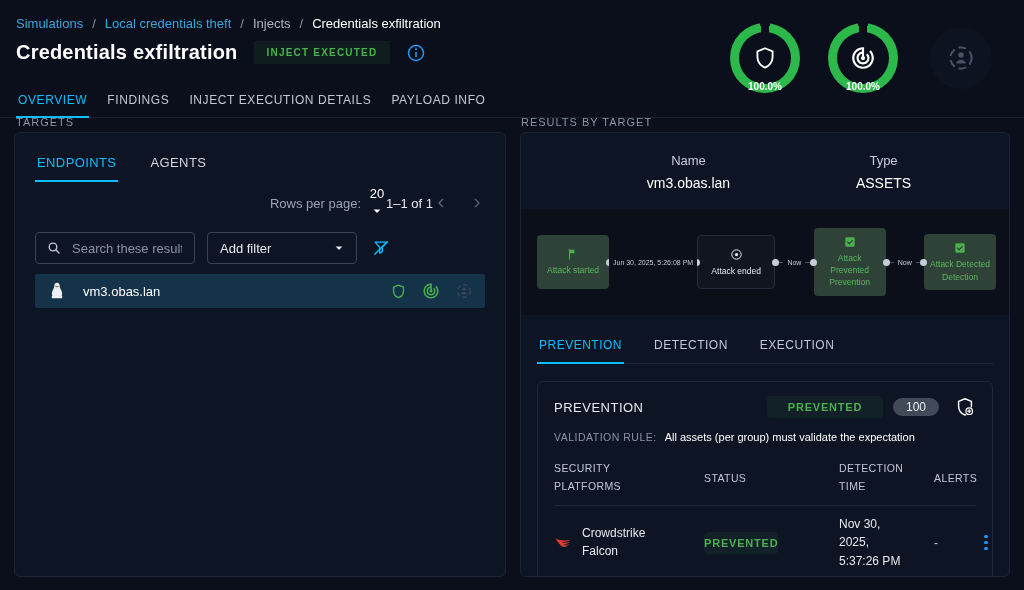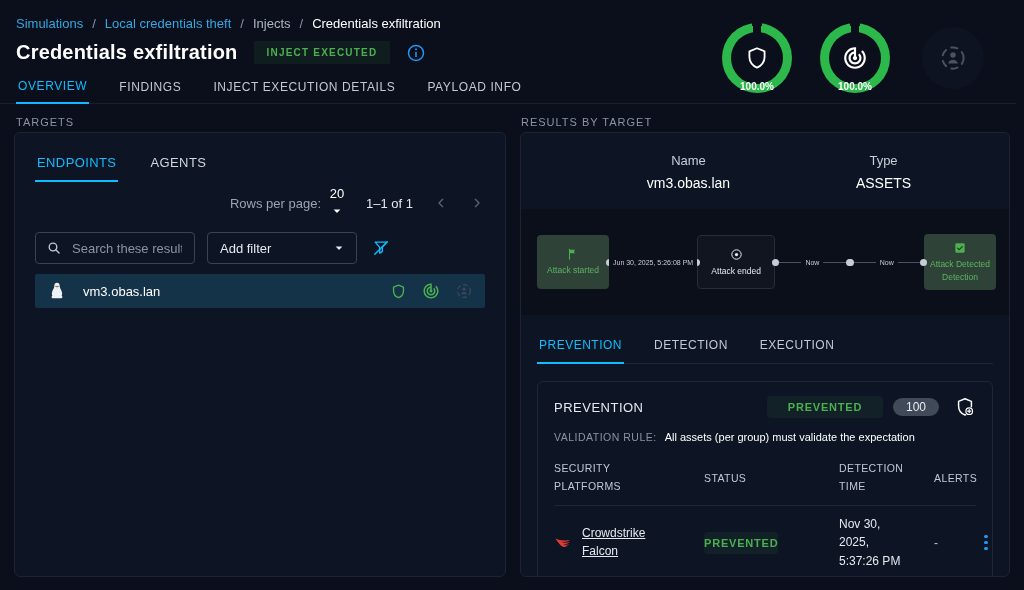--- a/index.html
+++ b/index.html
@@ -5,30 +5,30 @@
   * { box-sizing: border-box; }
   html,body { margin:0; padding:0; }
   body {
     width:1024px; height:590px; position:relative; overflow:hidden;
     background:#0a0f1b; color:#e5e9f0;
     font-family:"Liberation Sans", sans-serif;
   }
   svg { display:block; }
 
   
-  .hdr { position:absolute; left:0; top:0; right:8px; height:104px; border-bottom:1px solid #18202e; }
+  .hdr { position:absolute; left:0; top:0; right:0; height:118px; border-bottom:1px solid #18202e; }
   .crumb { position:absolute; left:16px; top:16px; font-size:13px; display:flex; gap:9px; align-items:center; white-space:nowrap; }
   .crumb .lnk { color:#35a7e0; cursor:pointer; }
   .crumb .sep { color:#8a93a5; }
   .crumb .plain { color:#aeb6c2; }
   .crumb .current { color:#ffffff; }
   .title-row { position:absolute; left:16px; top:41px; display:flex; align-items:center; gap:16px; }
   .title { font-size:20px; font-weight:bold; color:#fff; letter-spacing:.2px; }
   .exec-badge { font-size:10px; letter-spacing:1.2px; font-weight:bold; color:#4caf50; background:rgba(76,175,80,.09); padding:6px 13px; border-radius:0; }
-  .tabs { position:absolute; left:16px; bottom:-1px; display:flex; gap:28px;align-items:center; }
+  .tabs { position:absolute; left:16px; bottom:-1px; display:flex; gap:16px; }
   .tab { font-size:12px; letter-spacing:.6px; color:#c2c8d4; padding:9px 2px; cursor:pointer; }
   .tab.active { color:#0fbcff; border-bottom:2px solid #0fbcff; }
 
   
   .gauges { position:absolute; right:28px; top:23px; display:flex; align-items:center; gap:28px; }
   .gauge { position:relative; width:70px; height:70px; }
   .ring { width:70px; height:70px; border-radius:50%; background:conic-gradient(from 8deg, #2db84b 0 344deg, transparent 344deg 360deg); }
   .hole { position:absolute; inset:9px; border-radius:50%; background:#0a0f1b; display:flex; align-items:center; justify-content:center; color:#fff; }
   .gauge-val { position:absolute; left:0; right:0; bottom:1px; text-align:center; font-size:10px; font-weight:bold; color:#fff; }
   .gauge-off { width:62px; height:62px; border-radius:50%; background:#0d1320; display:flex; align-items:center; justify-content:center; color:#4a5263; margin:4px; }
@@ -38,21 +38,21 @@
   #targets-label { left:16px; top:116px; }
   #results-label { left:521px; top:116px; }
   .card { position:absolute; background:#0d1524; border:1px solid #1b2334; border-radius:6px; }
   #targets-card { left:14px; top:132px; width:492px; height:445px; padding:18px 20px; }
   #results-card { left:520px; top:132px; width:490px; height:445px; overflow:hidden; }
 
   
   .sub-tabs { display:flex; gap:30px; }
   .sub-tab { font-size:13px; letter-spacing:.4px; color:#d0d5de; padding:4px 2px 10px; cursor:pointer; }
   .sub-tab.active { color:#0fbcff; border-bottom:2px solid #0fbcff; }
-  .pagination { display:flex; justify-content:flex-end; align-items:center; gap:20px; margin-top:4px; font-size:13px; }
+  .pagination { display:flex; justify-content:flex-end; align-items:center; margin-top:4px; font-size:13px; }
   .rpp { display:flex; align-items:center; gap:7px; }
   .rpp-label { color:#9aa4b2; }
   .rpp-value { display:flex; align-items:center; gap:1px; color:#fff; cursor:pointer;flex-direction:column; }
   .range { color:#e5e9f0; }
   .pag-btns { display:flex; gap:20px; color:#5a6375; }
   .controls { display:flex; align-items:center; gap:12px; margin-top:12px; }
   .search-box { display:flex; align-items:center; gap:8px; border:1px solid #3a4354; border-radius:4px; height:32px; padding:0 10px; width:160px; }
   .search-box input { background:transparent; border:0; outline:0; color:#e5e9f0; font-size:13px; width:100%; font-family:inherit; }
   .search-box input::placeholder { color:#8a93a5; }
   .filter-box { display:flex; align-items:center; justify-content:space-between; border:1px solid #3a4354; border-radius:4px; height:32px; padding:0 8px 0 12px; width:150px; font-size:13px; color:#e5e9f0; cursor:pointer; }
@@ -88,21 +88,21 @@
   .shield-add { margin-left:15px; color:#fff; cursor:pointer; }
   .vrule { margin-top:13px; display:flex; gap:8px; align-items:baseline; }
   .vrule-label { font-size:10.5px; letter-spacing:.5px; color:#8a93a5; }
   .vrule-text { color:#fff; font-size:11px; }
   .ptable { margin-top:12px; }
   .pt-head, .pt-row { display:grid; grid-template-columns:150px 135px 95px 50px 1fr; align-items:center; }
   .pt-head { border-bottom:1px solid #1e2736; padding:5px 0 9px; font-size:10.5px; letter-spacing:.4px; color:#c2c8d4; }
   .hwrap-64 { display:inline-block; max-width:64px; line-height:1.7; }
   .hwrap-70 { display:inline-block; max-width:70px; line-height:1.7; }
   .pt-row { border-bottom:1px solid #1e2736; padding:9px 0; font-size:12px; }
-  .plat { display:flex; align-items:center; gap:9px;text-decoration:underline; }
+  .plat { display:flex; align-items:center; gap:9px; }
   .plat-name { max-width:78px; line-height:1.45; color:#e5e9f0; }
   .ttime { max-width:72px; line-height:1.55; color:#e5e9f0; }
   .alerts { color:#c2c8d4; }
   .kebab { display:flex; flex-direction:column; gap:2.5px; align-items:center; justify-self:end; padding-right:8px; cursor:pointer; }
   .kebab i { width:3.5px; height:3.5px; border-radius:50%; background:#2196f3; }
 </style>
 </head>
 <body>
 
 <div class="hdr">
@@ -300,20 +300,30 @@
           <circle cx="12" cy="12" r="2.6" fill="#e5e9f0"></circle>
         </svg>
       </span>
       <span class="nl">Attack ended</span>
     </div>
     <div class="conn">
       <span class="cdot l"></span>
         <span class="line"></span>
       <span class="clabel">Now</span>
       <span class="cdot r"></span>
+    </div>
+    <div class="node green">
+      <span>
+        <svg width="14" height="14" viewBox="0 0 24 24">
+          <rect x="4" y="4" width="16" height="16" rx="2" fill="#4caf50"></rect>
+          <path d="M8 12.3l2.6 2.6L16 9.5" stroke="#24382b" stroke-width="2" fill="none" stroke-linecap="round"></path>
+        </svg>
+      </span>
+      <span class="nl">Attack Prevented</span>
+      <span class="nl" style="margin-top:-3px;">Prevention</span>
     </div>
     <div class="conn">
       <span class="cdot l"></span>
         <span class="line"></span>
       <span class="clabel">Now</span>
       <span class="cdot r"></span>
     </div>
     <div class="node green">
       <span>
         <svg width="14" height="14" viewBox="0 0 24 24">

